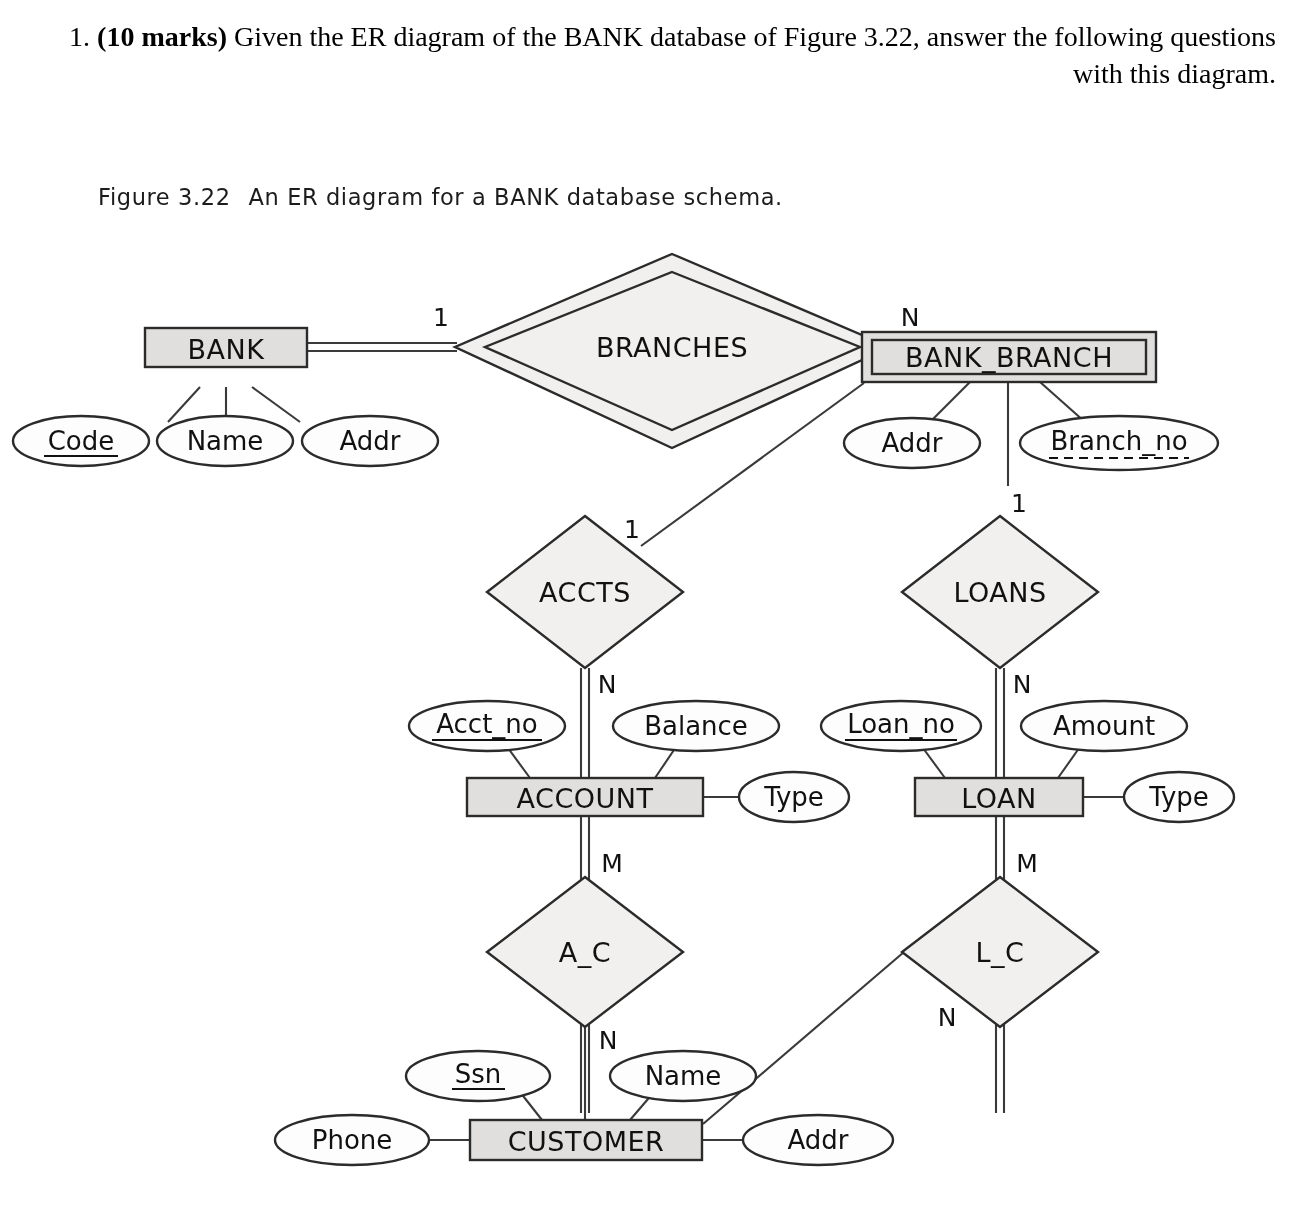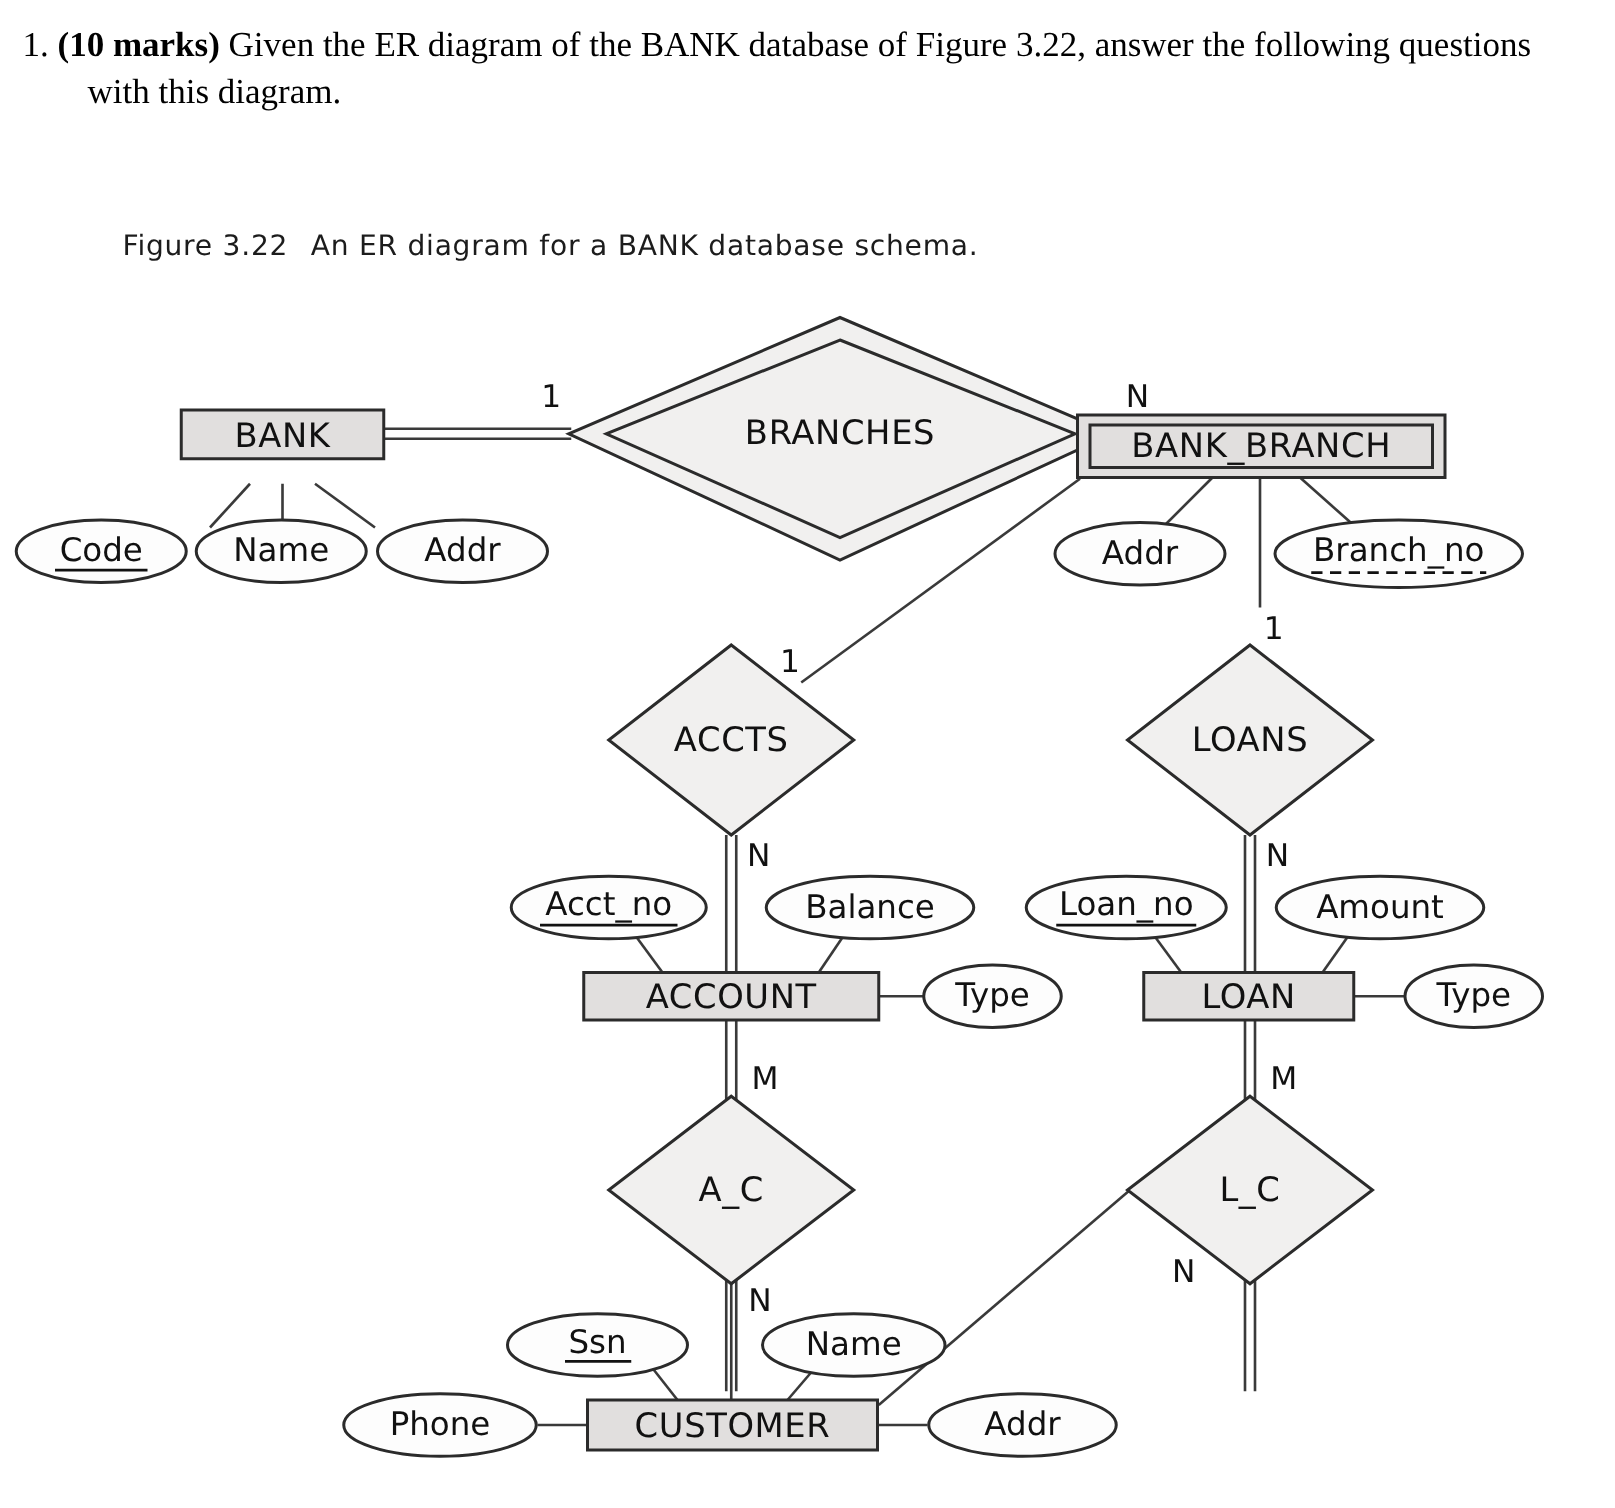--- a/index.html
+++ b/index.html
@@ -5,21 +5,21 @@
   html,body{margin:0;padding:0;background:#ffffff;}
   body{width:1292px;height:1206px;position:relative;
        font-family:"Liberation Sans",sans-serif;color:#111;}
   #question{
     position:absolute;left:18px;top:18px;width:1258px;
     font-family:"Liberation Serif",serif;
     font-size:28px;line-height:1.33;color:#000;
   }
   #question .qnum{display:inline;}
   #question .bold{font-weight:bold;}
-  #qtext-wrap{display:block;padding-left:52px;text-indent:-52px;}
+  #qtext-wrap{display:block;padding-left:52px;text-indent:-52px;text-align:right;}
   #figcaption{
     position:absolute;left:98px;top:184px;
     font-size:22.5px;letter-spacing:0.6px;color:#1c1c1c;
     font-family:"DejaVu Sans",sans-serif;
   }
   #figcaption .gap{display:inline-block;width:18px;}
   #diagram{position:absolute;left:0;top:236px;width:1292px;height:970px;}
   svg{display:block;}
   .ent-fill{fill:#e1dfde;}
   .dia-fill{fill:#f1f0ef;}

